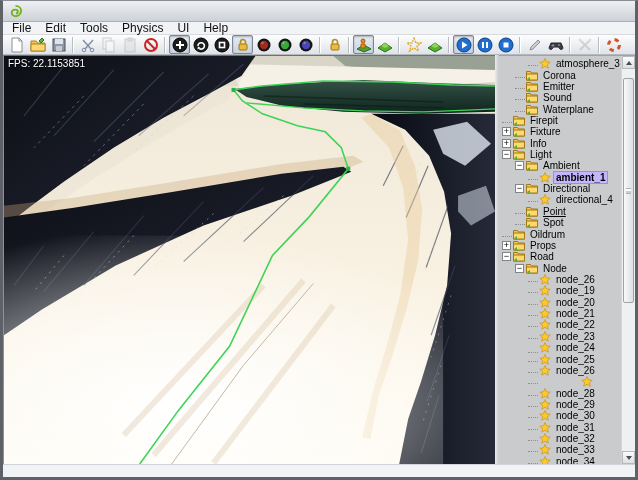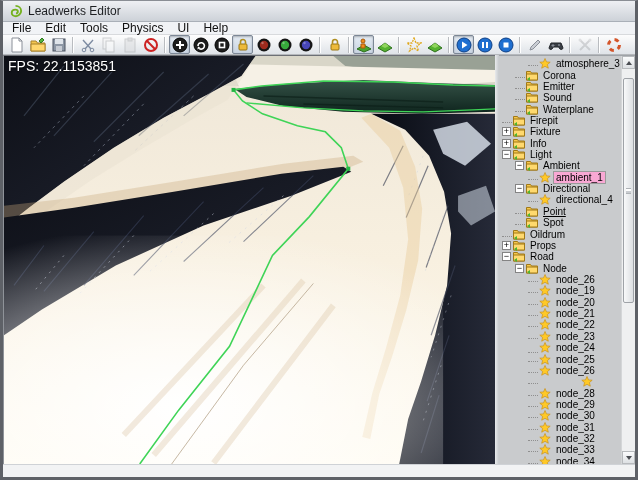--- a/index.html
+++ b/index.html
@@ -21,33 +21,33 @@
   .tb-group{display:flex;align-items:center;}
   .tb-sep{width:2px;height:16px;margin:0 3px;border-left:1px solid #b9bcc0;border-right:1px solid #fff;}
   .tb-btn{width:21px;height:19px;display:flex;align-items:center;justify-content:center;border:1px solid transparent;border-radius:2px;}
   .tb-btn svg{width:16px;height:16px;display:block;}
   .tb-btn.pressed{border:1px solid #7c8796;background:linear-gradient(#e4ebf3,#c9d4e2);box-shadow:inset 0 1px 2px rgba(0,0,0,.25);}
   .tb-btn.disabled{opacity:.45;filter:grayscale(.6);}
   
   .content{flex:1 1 auto;display:flex;min-height:0;}
   .viewport{width:492px;flex:0 0 492px;position:relative;background:#0d0f16;border-left:1px solid #8f9399;border-top:1px solid #6d7076;overflow:hidden;}
   .viewport svg{position:absolute;inset:0;width:100%;height:100%;}
-  .fps{position:absolute;left:4px;top:2px;font-size:14px;color:#fff;text-shadow:0 1px 1px rgba(0,0,0,.8);z-index:2;}
+  .fps{position:absolute;left:4px;top:2px;font-size:10px;color:#fff;text-shadow:0 1px 1px rgba(0,0,0,.8);z-index:2;}
   .splitter{width:4px;flex:0 0 4px;background:linear-gradient(90deg,#e8eaec,#c6c9cc);}
   
   .treepanel{flex:1 1 auto;position:relative;background:#c9cbcd;border-top:1px solid #9fa3a8;overflow:hidden;}
   .tree{position:absolute;left:0;top:0;right:14px;bottom:0;overflow:hidden;padding-top:2px;}
   .tree-row{height:11.36px;display:flex;align-items:center;white-space:nowrap;}
   .tree-row .stub{width:10px;height:5px;border-bottom:1px dotted #8f8f8f;margin-right:1px;flex:0 0 10px;}
   .tree-row .expander{width:9px;height:9px;flex:0 0 9px;background:#fff;border:1px solid #848484;color:#000;
         font-size:9px;line-height:7px;text-align:center;margin-right:2px;}
   .tree-row .t-icon{width:12px;height:11px;flex:0 0 12px;margin-right:3px;}
   .tree-row .t-icon svg{width:12px;height:11px;display:block;}
   .tree-row .t-label{font-size:10px;color:#000;padding:0 2px;}
-  .tree-row .t-label.selected{background:#f9a8d4;outline:1px solid #9a9a9a;}
+  .tree-row .t-label.selected{background:#c4b5fd;outline:1px solid #9a9a9a;font-weight:bold;}
   
   .vscroll{position:absolute;right:0;top:0;bottom:0;width:14px;background:#eff0f1;border-left:1px solid #d4d6d8;}
   .sb-btn{position:absolute;left:0;right:0;height:13px;background:linear-gradient(#fbfcfd,#dde0e3);border:1px solid #b7babd;display:flex;align-items:center;justify-content:center;}
   .sb-btn.up{top:0;}
   .sb-btn.down{bottom:0;}
   .tri-up{width:0;height:0;border-left:3px solid transparent;border-right:3px solid transparent;border-bottom:4px solid #4a4d52;}
   .tri-down{width:0;height:0;border-left:3px solid transparent;border-right:3px solid transparent;border-top:4px solid #4a4d52;}
   .sb-thumb{position:absolute;left:1px;right:1px;top:22px;height:225px;border:1px solid #9fa3a8;border-radius:2px;
             background:linear-gradient(90deg,#f8f9fa,#dcdfe2);}
   .sb-grip{position:absolute;left:2px;right:2px;top:50%;margin-top:-3px;height:6px;
@@ -59,21 +59,20 @@
 <body>
 
 <div class="window">
 
   <div class="titlebar">
     <span class="app-icon">
       <svg viewBox="0 0 16 16">
           <path d="M8 2c3.5 0 6 2.5 6 5.5S11 13 8.5 13 4 11.5 4 9.5 5.5 6 8 6c1.5 0 2.5 1 2.5 2S9.5 10 8.5 10" fill="none" stroke="#74b11e" stroke-width="2"></path>
         </svg>
     </span>
-    <span class="title-text">Leadwerks Editor</span>
   </div>
 
   <div class="menubar">
       <span class="menu-item">File</span>
       <span class="menu-item">Edit</span>
       <span class="menu-item">Tools</span>
       <span class="menu-item">Physics</span>
       <span class="menu-item">UI</span>
       <span class="menu-item">Help</span>
     </div>

